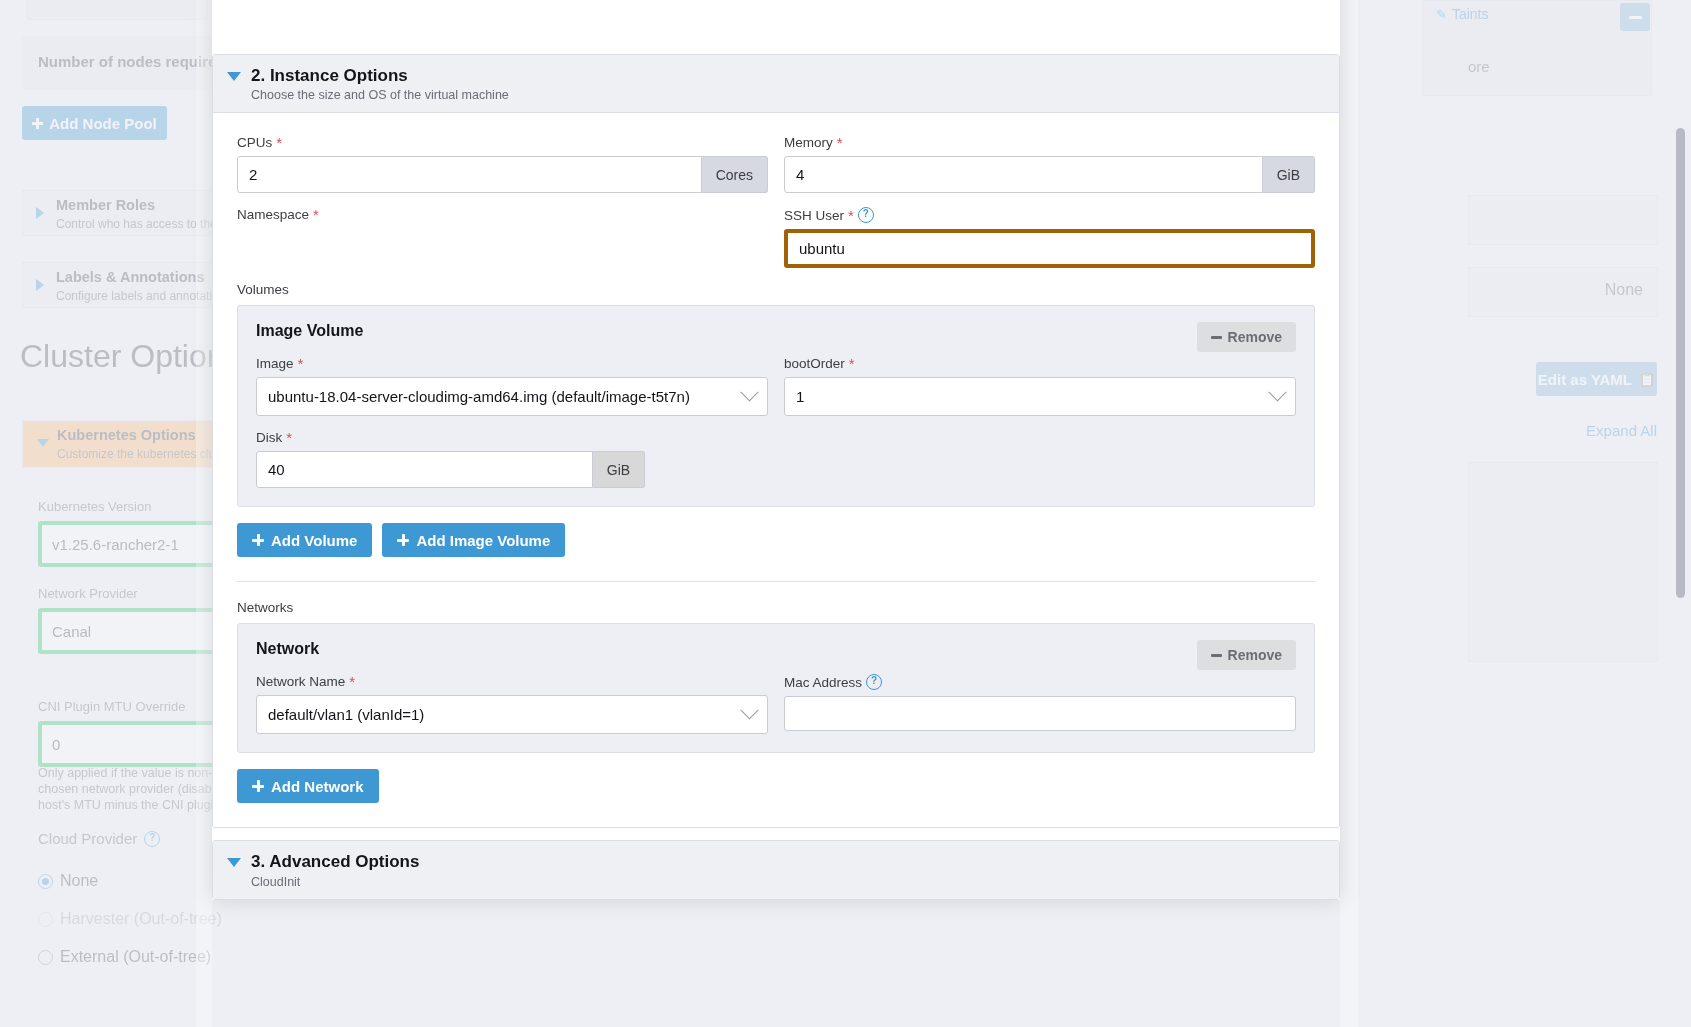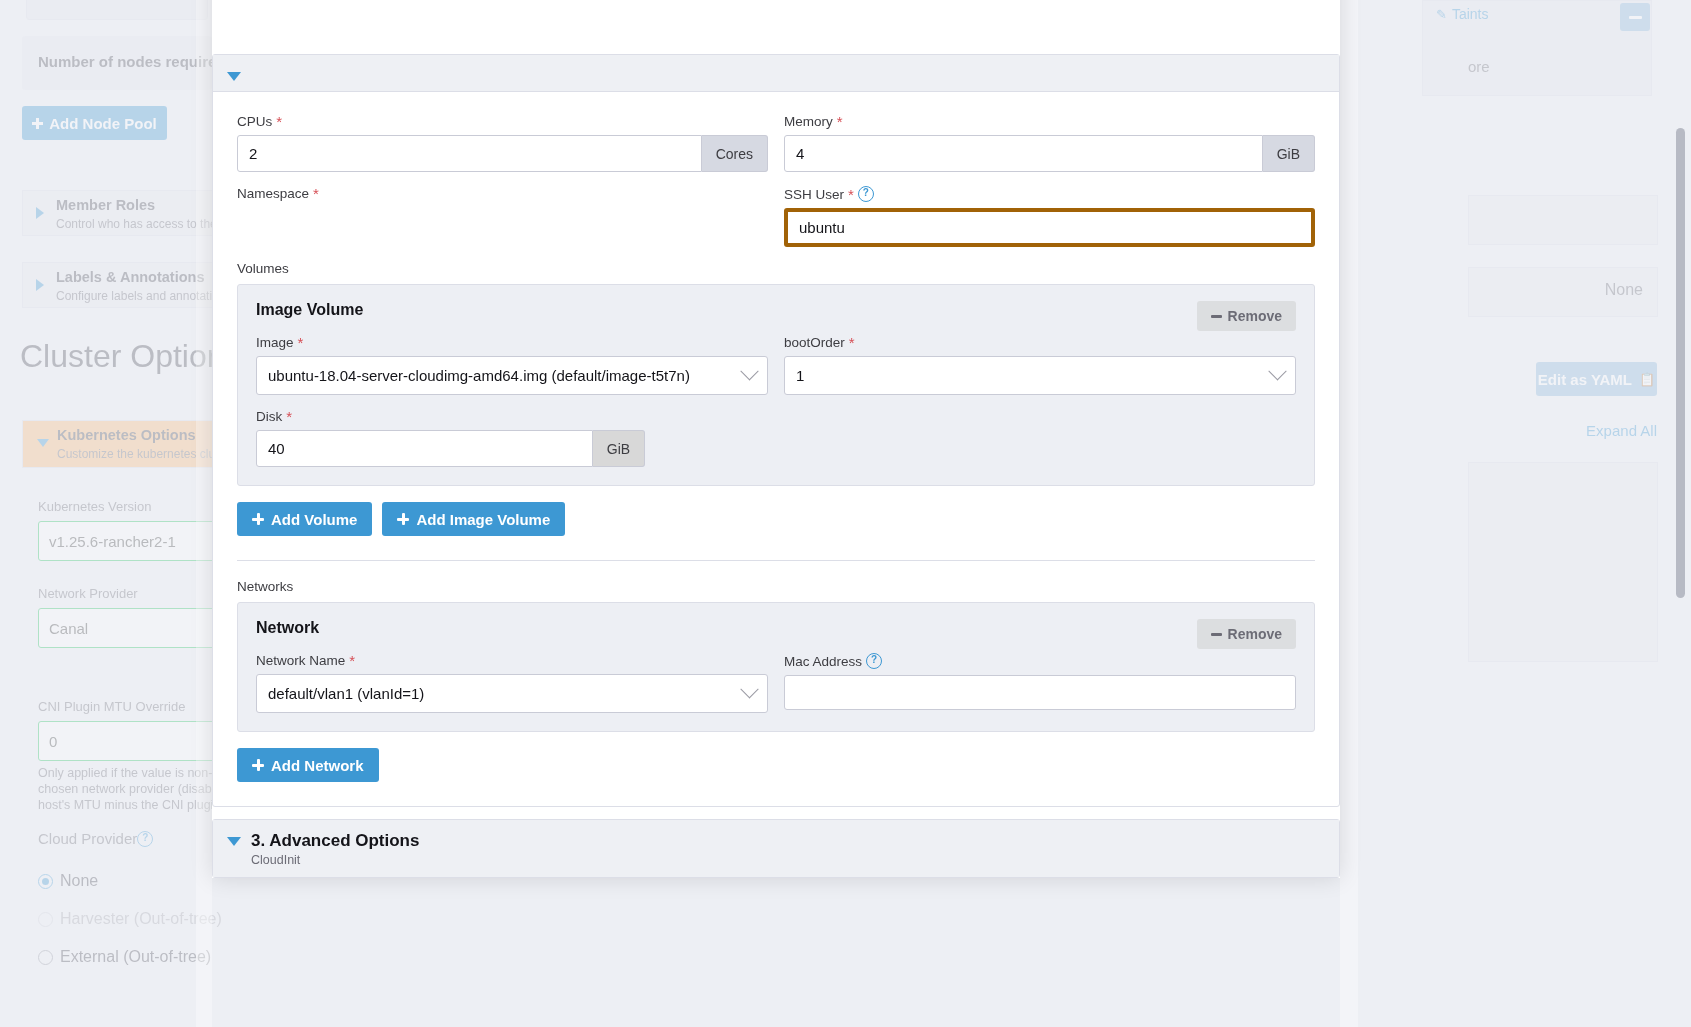--- a/index.html
+++ b/index.html
@@ -29,21 +29,21 @@
   .bg-white-col{
     position:absolute;top:0;background:#fff;
   }
   .bg-card{
     border:1px solid #DCDEE7;background:#fff;border-radius:3px;
   }
   .bg-txt{color:#6C6C76;}
   .bg-strong{color:#4C4C57;}
 
   .bg-input{
-    border:1px solid #22c55e;background:#fff;border-radius:3px;
+    border:4px solid #22c55e;background:#fff;border-radius:3px;
     display:flex;align-items:center;padding:0 10px;color:#444;
   }
   .bg-btn-blue{
     background:#3D98D3;color:#fff;border-radius:3px;
     display:flex;align-items:center;justify-content:center;
     font-weight:bold;font-size:15px;
   }
 
   
   #dialog{
@@ -236,21 +236,21 @@
     <div class="bg-txt" style="position:absolute;left:38px;top:586px;font-size:13px;white-space:nowrap;">Network Provider</div>
     <div class="bg-input" style="position:absolute;left:38px;top:608px;width:200px;height:38px;font-size:15px;">Canal</div>
 
     <div class="bg-txt" style="position:absolute;left:38px;top:699px;font-size:13px;white-space:nowrap;">CNI Plugin MTU Override</div>
     <div class="bg-input" style="position:absolute;left:38px;top:721px;width:200px;height:38px;font-size:15px;">0</div>
 
     <div class="bg-txt" style="position:absolute;left:38px;top:765px;font-size:12.5px;line-height:16px;white-space:nowrap;">Only applied if the value is non-z</div>
     <div class="bg-txt" style="position:absolute;left:38px;top:781px;font-size:12.5px;line-height:16px;white-space:nowrap;">chosen network provider (disabl</div>
     <div class="bg-txt" style="position:absolute;left:38px;top:797px;font-size:12.5px;line-height:16px;white-space:nowrap;">host's MTU minus the CNI plugin</div>
 
-    <div style="position:absolute;left:38px;top:830px;display:flex;align-items:center;gap:0;">
+    <div style="position:absolute;left:38px;top:830px;display:flex;align-items:center;gap:7px;">
       <span class="bg-txt" style="font-size:15px;">Cloud Provider</span>
       <span class="help-icon">?</span>
     </div>
 
     <div style="position:absolute;left:38px;top:872px;display:flex;align-items:center;gap:7px;">
       <span style="width:13px;height:13px;border-radius:50%;border:1.5px solid #3D98D3;display:inline-block;position:relative;">
         <span style="position:absolute;left:3px;top:3px;width:7px;height:7px;border-radius:50%;background:#3D98D3;"></span>
       </span>
       <span class="bg-strong" style="font-size:16px;">None</span>
     </div>
@@ -312,20 +312,24 @@
   <div style="position:absolute;left:658px;top:96px;width:76px;height:32px;background:#D6D9E2;border-radius:3px;"></div>
 </div>
 
 <div id="dialog">
 
   <div style="height:142px;"></div>
 
   <section class="panel">
     <div class="panel-header">
       <span class="caret"></span>
+      <div>
+        <div class="panel-title">2. Instance Options</div>
+        <div class="panel-sub">Choose the size and OS of the virtual machine</div>
+      </div>
     </div>
 
     <div class="panel-body">
 
       <div class="row2">
         <div class="col">
           <div class="flabel">
             <span>CPUs</span>
             <span class="req">*</span>
           </div>

